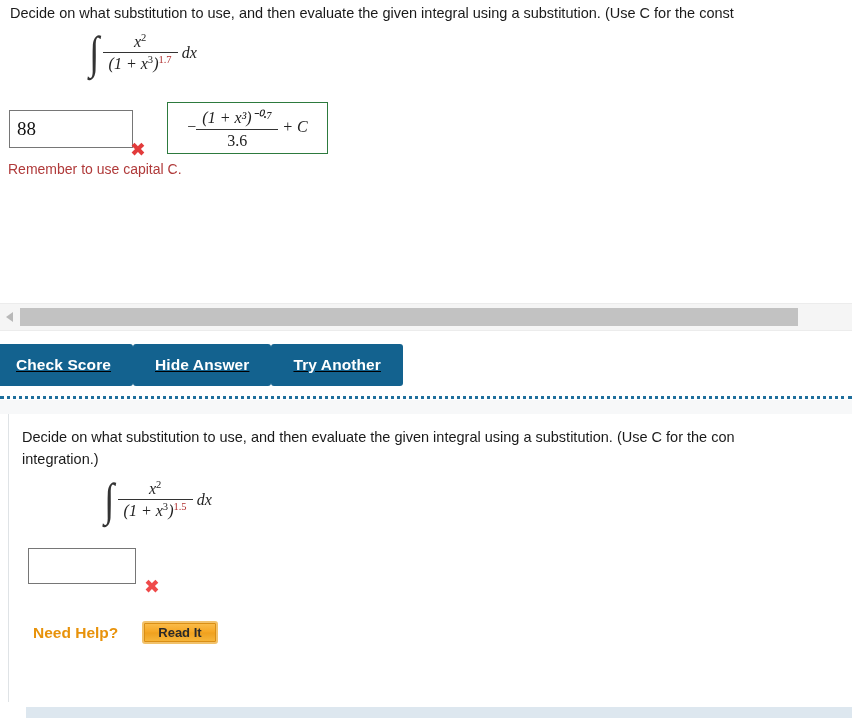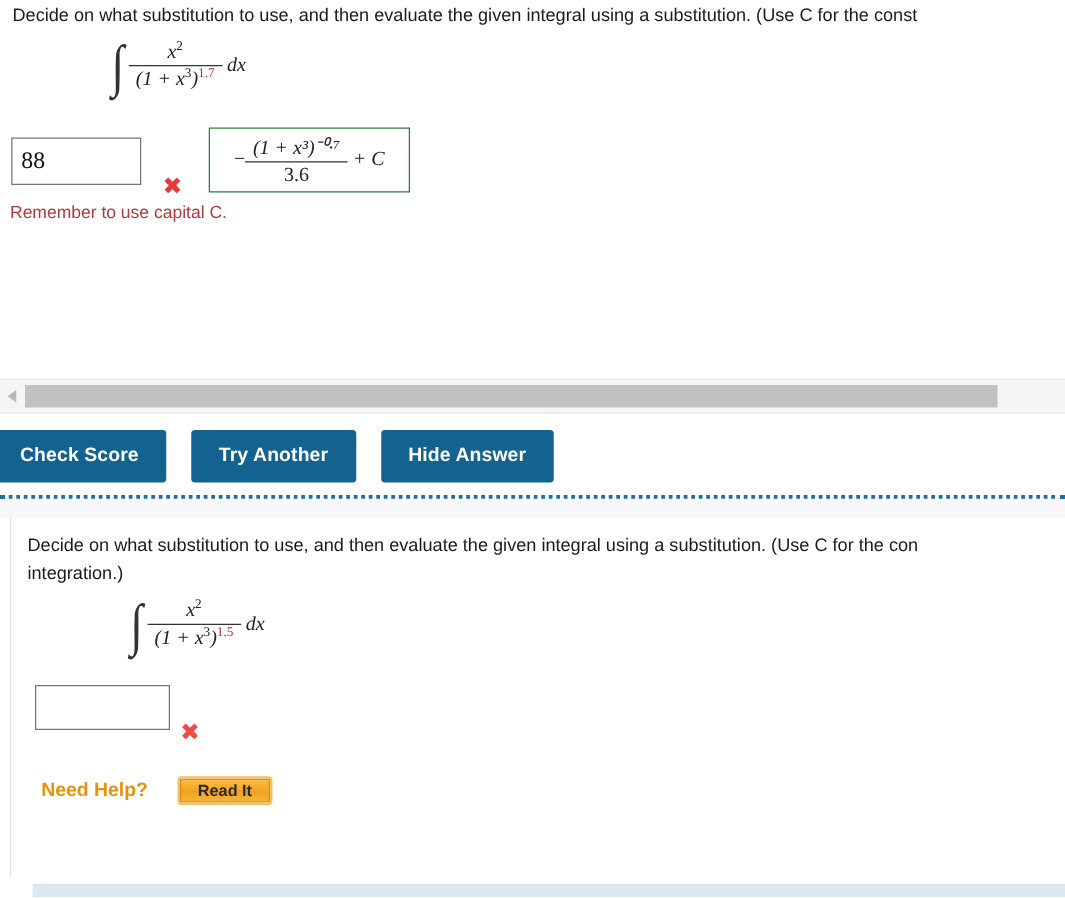--- a/index.html
+++ b/index.html
@@ -89,21 +89,21 @@
     background: #ffffff;
     font-family: "Liberation Serif", serif;
     font-size: 19px;
     color: #111;
     padding: 2px 7px;
     outline: none;
   }
   #answer-input-one {
     position: absolute;
     left: 9px; top: 110px;
-    width: 104px; height: 38px;
+    width: 124px; height: 38px;
   }
   #wrong-mark-one {
     position: absolute;
     left: 130px; top: 138px;
     color: #e23b3b;
     font-size: 19px;
     font-weight: bold;
     font-family: "DejaVu Sans", sans-serif;
   }
   #correct-answer-box {
@@ -153,21 +153,22 @@
     width: 778px;
     margin-left: 2px;
   }
 
   
   #button-row {
     position: absolute;
     left: 0; top: 344px;
     height: 30px;
     display: flex;
-    gap: 20px;
+    gap: 0;
+    text-decoration: underline;
   }
   .action-button {
     background: #13628f;
     color: #ffffff;
     border: none;
     border-radius: 3px;
     font-family: "Liberation Sans", sans-serif;
     font-weight: bold;
     font-size: 15.5px;
     height: 42px;
@@ -293,22 +294,22 @@
 
 <div id="hscrollbar">
   <div id="scroll-left-arrow">
       <span class="tri"></span>
     </div>
   <div id="scroll-thumb"></div>
 </div>
 
 <div id="button-row">
   <button id="check-score-button" class="action-button">Check Score</button>
+  <button class="action-button">Hide Answer</button>
   <button class="action-button">Try Another</button>
-  <button class="action-button">Hide Answer</button>
 </div>
 
 <div id="dotted-separator"></div>
 
 <div id="problem-two">
   <div id="panel-top-shade"></div>
   <div id="panel-left-border"></div>
 
   <div id="prompt-two" class="prompt" style="white-space:normal;">
     <span class="line1">Decide on what substitution to use, and then evaluate the given integral using a substitution. (Use C for the con</span>

